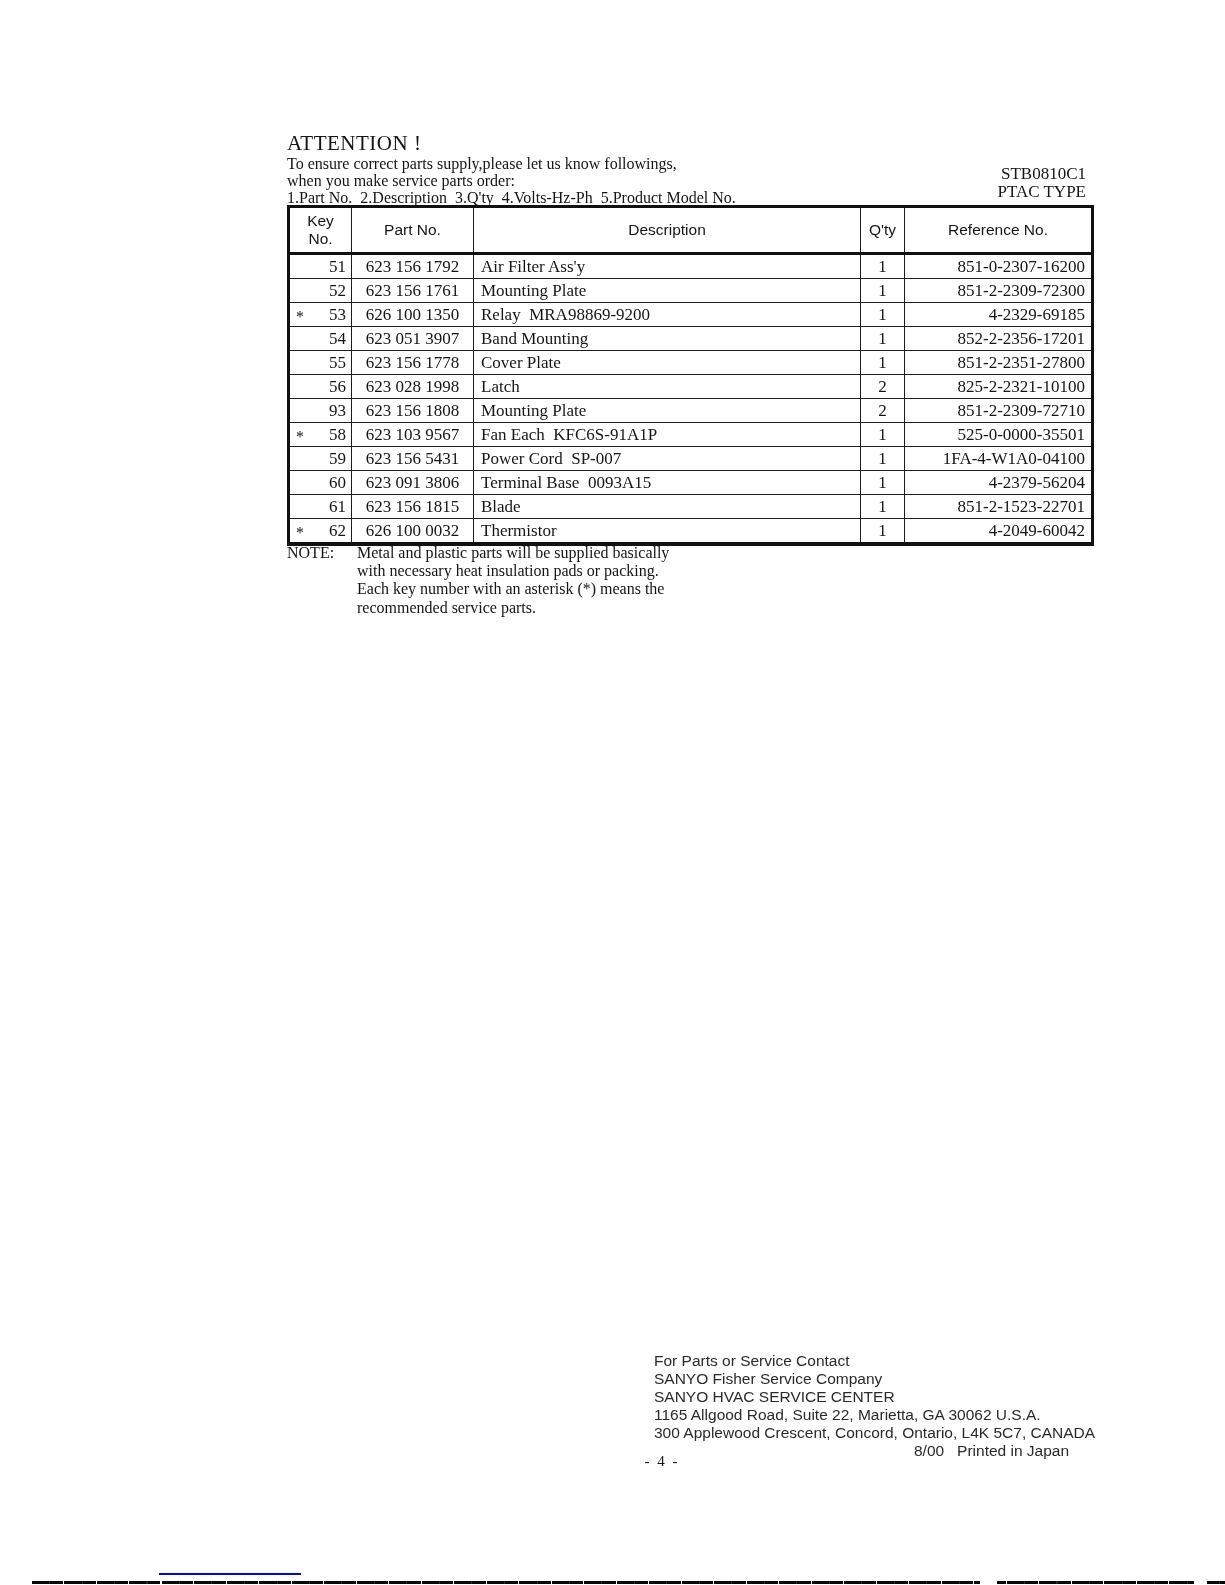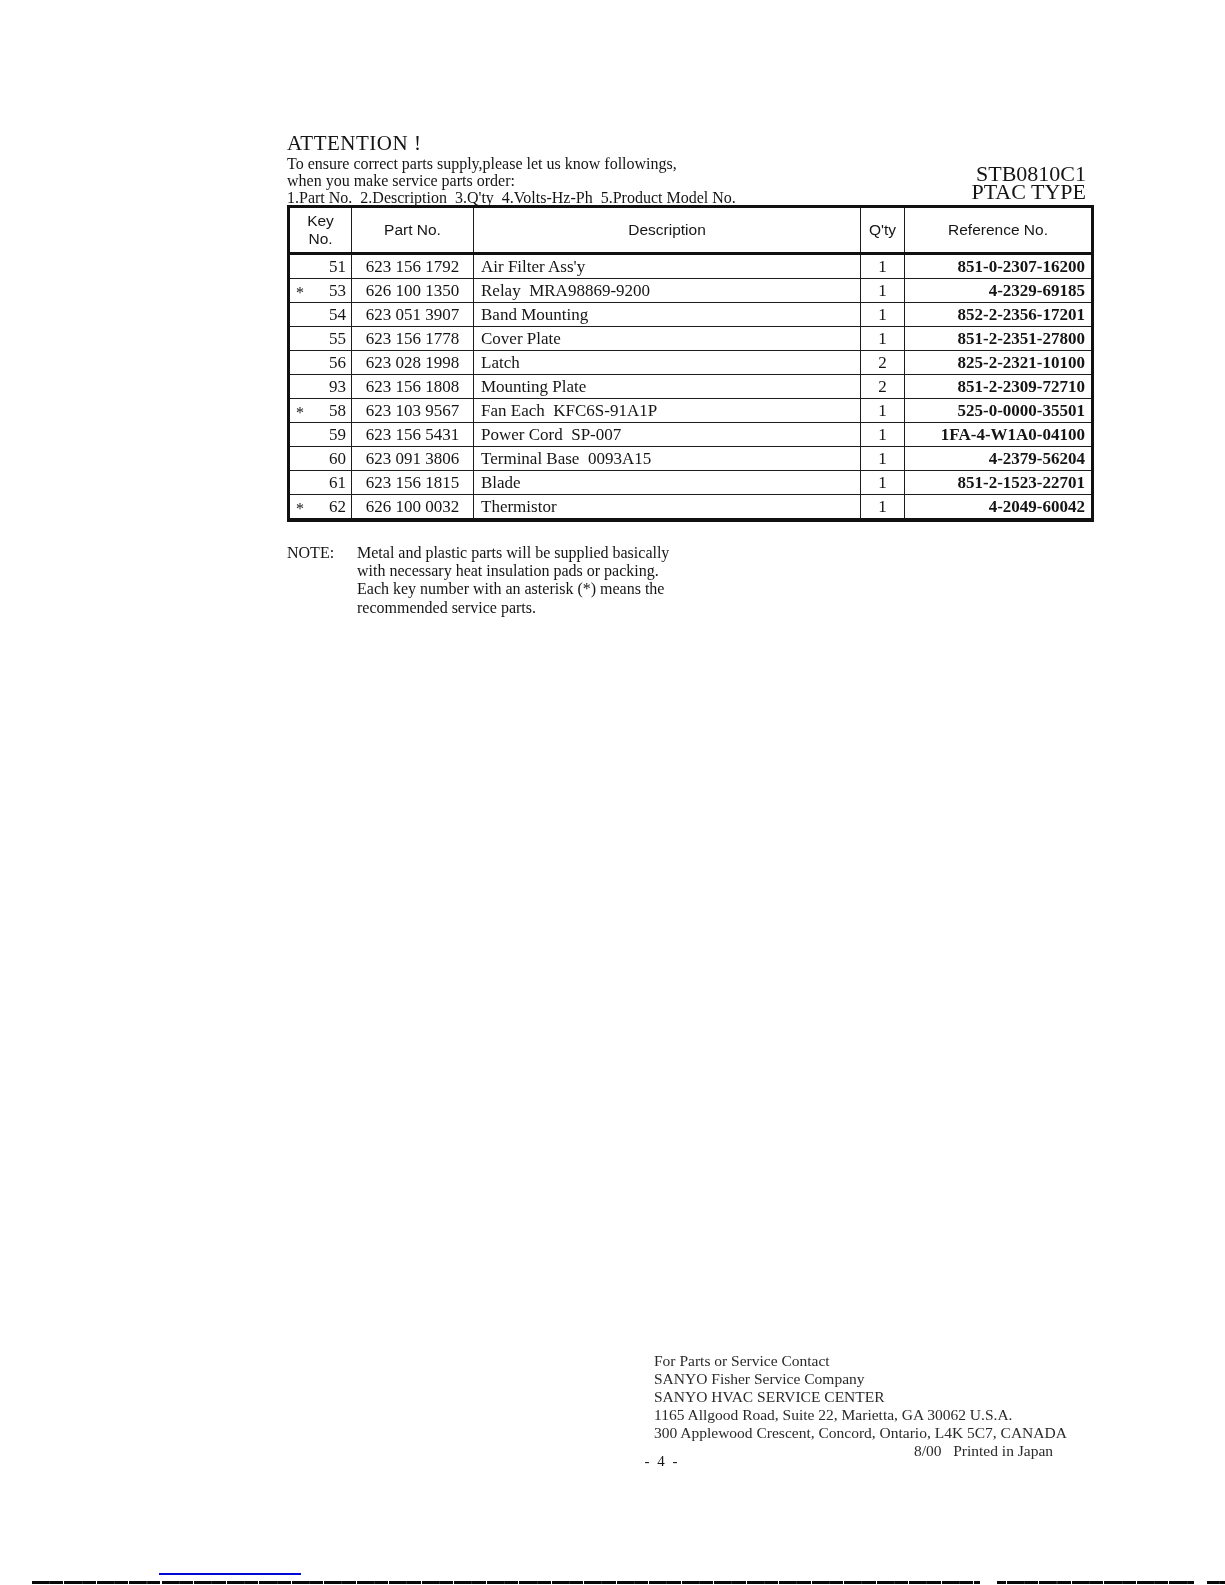--- a/index.html
+++ b/index.html
@@ -4,28 +4,28 @@
 <style>
   html,body{margin:0;padding:0;background:#fff;}
   .page{
     position:relative;width:1225px;height:1585px;background:var(--paper,#ffffff);
     font-family:"Liberation Serif","DejaVu Serif",serif;color:var(--ink,#151515);
     overflow:hidden;
     margin-left:32px;
   }
   .abs{position:absolute;}
   .serif{font-family:"Liberation Serif","DejaVu Serif",serif;}
-  .sans{font-family:Liberation Serif, serif;}
+  .sans{font-family:Liberation Sans, sans-serif;}
   .pre{white-space:pre;}
 
   
   .attention{left:255px;top:132px;}
   .attention h1{margin:0;font-size:21px;line-height:23px;font-weight:normal;letter-spacing:.5px;}
   .attention .ln{font-size:16px;line-height:17.2px;}
-  .doc-code{left:854px;top:165px;width:200px;text-align:right;font-size:22px;line-height:17.6px;}
+  .doc-code{left:854px;top:165px;width:200px;text-align:right;font-size:17px;line-height:17.6px;}
 
   
   .parts-table{left:255px;top:205px;border-collapse:collapse;table-layout:fixed;width:804px;}
   .parts-table col.c-key{width:63px;}
   .parts-table col.c-part{width:122px;}
   .parts-table col.c-desc{width:387px;}
   .parts-table col.c-qty{width:44px;}
   .parts-table col.c-ref{width:188px;}
   .parts-table th,.parts-table td{border:1px solid #1c1c1c;padding:0;vertical-align:middle;}
   .parts-table{border:3px solid #111;}
@@ -33,21 +33,21 @@
     height:44px;border-bottom:3px solid #111;
     font-family:"Liberation Sans","DejaVu Sans",sans-serif;
     font-size:15.5px;font-weight:normal;text-align:center;white-space:pre-line;line-height:18px;
   }
   .parts-table tbody td{height:23px;font-size:17px;line-height:23px;}
   .td-key{position:relative;text-align:right;padding-right:5px !important;}
   .td-key .star{position:absolute;left:6px;top:2px;font-size:16px;}
   .td-part{text-align:center;}
   .td-desc{text-align:left;padding-left:7px !important;}
   .td-qty{text-align:center;}
-  .td-ref{text-align:right;padding-right:6px !important;font-weight:bold;}
+  .td-ref{text-align:right;padding-right:6px !important;}
   .parts-table tbody{border-bottom:4px solid #111;}
 
   
   .note{left:255px;top:544px;display:flex;font-size:16px;line-height:18.2px;}
   .note .note-label{width:70px;}
   .note .ln{display:block;}
 
   
   .footer{left:622px;top:1352px;font-size:15.5px;line-height:17.9px;color:#2a2a2a;}
   .footer .print{text-indent:260px;}
@@ -100,20 +100,27 @@
     </thead>
     <tbody>
       <tr>
         <td class="td-key"><span class="star"></span><span>51</span></td>
         <td class="td-part pre">623 156 1792</td>
         <td class="td-desc pre">Air Filter Ass'y</td>
         <td class="td-qty">1</td>
         <td class="td-ref pre">851-0-2307-16200</td>
       </tr>
       <tr>
+        <td class="td-key"><span class="star"></span><span>52</span></td>
+        <td class="td-part pre">623 156 1761</td>
+        <td class="td-desc pre">Mounting Plate</td>
+        <td class="td-qty">1</td>
+        <td class="td-ref pre">851-2-2309-72300</td>
+      </tr>
+      <tr>
         <td class="td-key"><span class="star">*</span><span>53</span></td>
         <td class="td-part pre">626 100 1350</td>
         <td class="td-desc pre">Relay  MRA98869-9200</td>
         <td class="td-qty">1</td>
         <td class="td-ref pre">4-2329-69185</td>
       </tr>
       <tr>
         <td class="td-key"><span class="star"></span><span>54</span></td>
         <td class="td-part pre">623 051 3907</td>
         <td class="td-desc pre">Band Mounting</td>

